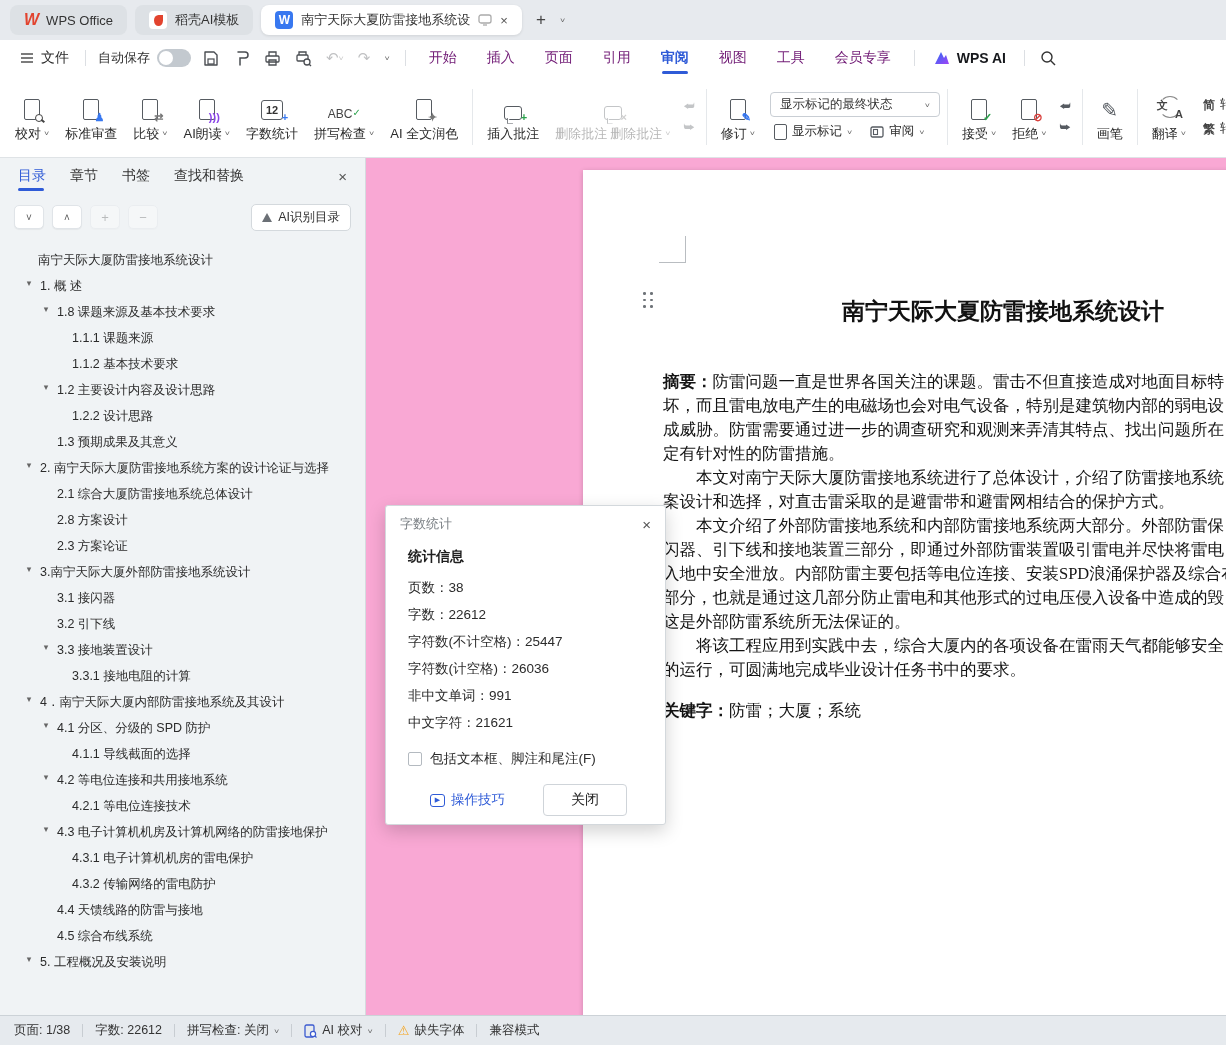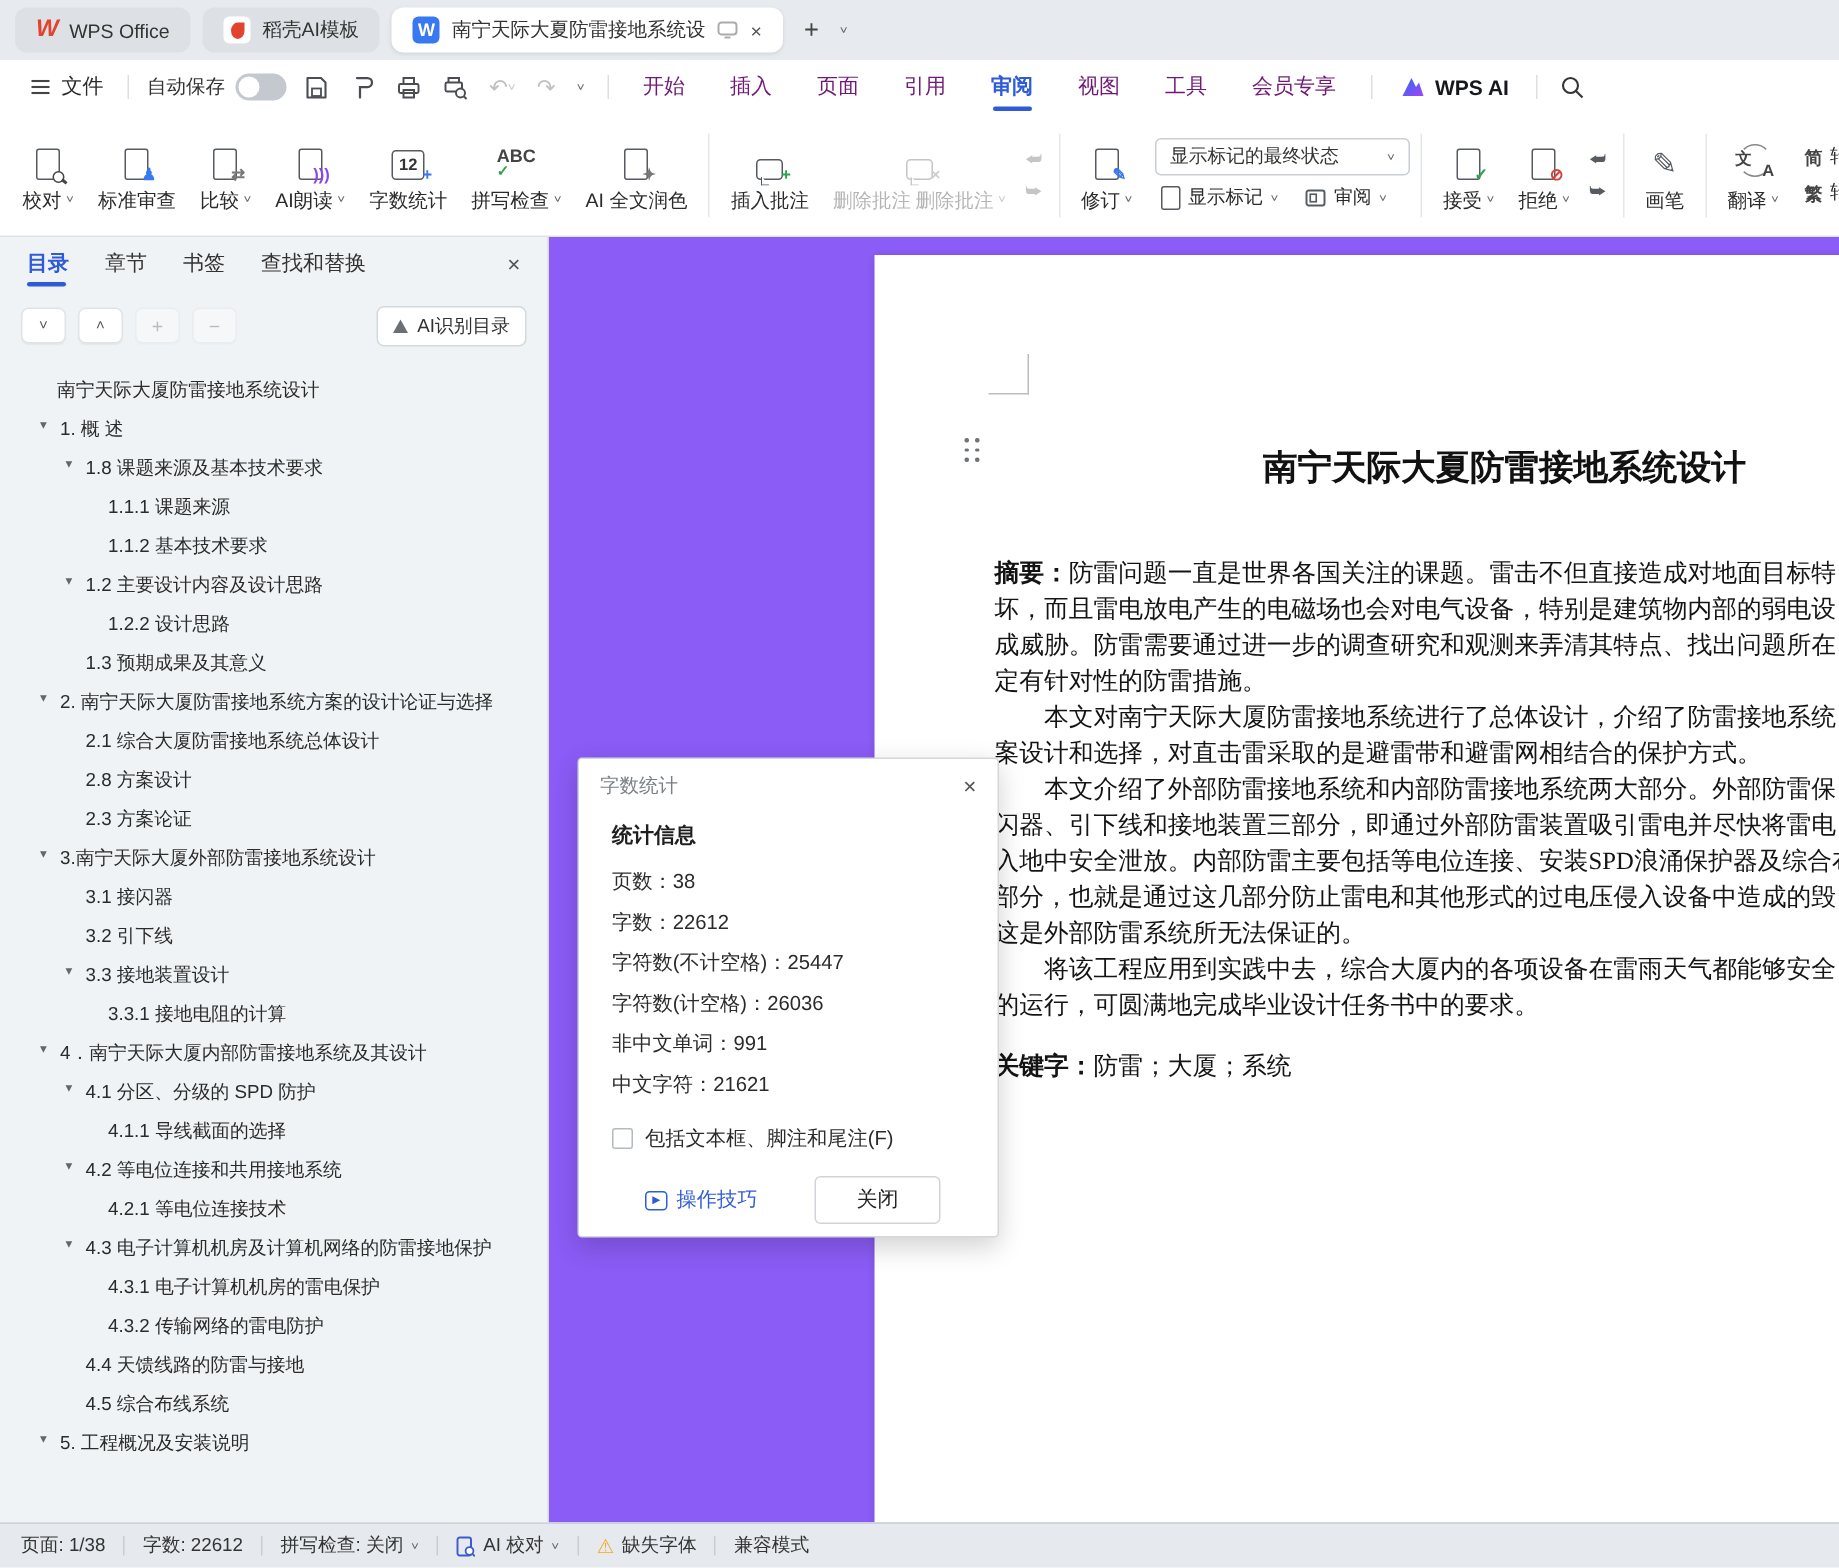--- a/index.html
+++ b/index.html
@@ -45,48 +45,48 @@
   .dis{opacity:.35}
   .ricon{height:26px;display:flex;align-items:end;justify-content:center;position:relative}
   .doc-ic{width:16px;height:21px;border:1.5px solid #565b61;border-radius:2px;background:#fff;position:relative}
   .doc-ic.sm{width:13px;height:16px}
   .ov{position:absolute;font-size:11px;line-height:1;font-weight:bold}
   .ov.br{right:-5px;bottom:-3px}
   .green{color:#2ba24c}.red{color:#d9413d}.blue{color:#3878f0}.purple{color:#8b46e8}.gray{color:#777}
   .mag{width:8px;height:8px;border:1.5px solid #444;border-radius:50%;position:absolute;right:-3px;bottom:-2px;background:#fff}
   .mag::after{content:"";position:absolute;width:4px;height:1.5px;background:#444;right:-3px;bottom:-1px;transform:rotate(40deg)}
   .box12{width:22px;height:20px;border:1.5px solid #565b61;border-radius:3px;font-size:11px;font-weight:bold;display:flex;align-items:center;justify-content:center;color:#333;background:#fff}
-  .abc{font-size:12px;font-weight:bold;color:#444;line-height:1;display:flex;flex-direction:column;align-items:flex-start}
+  .abc{font-size:12px;font-weight:normal;color:#444;line-height:1;display:flex;flex-direction:row;align-items:flex-start}
   .bubble{width:18px;height:14px;border:1.5px solid #565b61;border-radius:3px;position:relative;background:#fff}
   .bubble::after{content:"";position:absolute;left:2px;bottom:-5px;width:5px;height:5px;border-left:1.5px solid #565b61;border-bottom:1.5px solid #565b61;background:#fff;clip-path:polygon(0 0,0 100%,100% 100%)}
   .flagarrow{font-size:12px;color:#565b61}
   .penbig{font-size:20px;color:#565b61;line-height:1}
   .trans{position:relative;width:24px;height:22px;font-size:11px;font-weight:bold;color:#444}
   .trans .w1{position:absolute;left:0;top:0}.trans .w2{position:absolute;right:-2px;bottom:0}
   .trans .cyc{position:absolute;left:2px;top:-2px;width:22px;height:22px;border:1.2px dashed transparent;border-top:1.2px solid #888;border-bottom:1.2px solid #888;border-radius:50%}
   .zh-ic{font-size:12px;font-weight:bold;color:#444;line-height:1}
 
   
   .sidebar{position:absolute;top:158px;left:0;width:366px;bottom:30px;background:#f0f3f5;border-right:1px solid #d5dade;overflow:hidden}
   .side-tabs{height:36px;display:flex;align-items:center;gap:24px;padding:0 18px;font-size:14px;position:relative}
   .stab{position:relative;height:36px;display:flex;align-items:center;color:#333}
-  .stab.active{color:#2f5bd7;font-weight:bold}
+  .stab.active{color:#2f5bd7;font-weight:normal}
   .stab.active::after{content:"";position:absolute;left:0;bottom:3px;width:26px;height:3px;border-radius:2px;background:#2f5bd7}
   .sclose{margin-left:auto;color:#555;font-size:15px}
   .side-controls{height:46px;display:flex;align-items:center;gap:8px;padding:0 14px}
   .cbtn{min-width:30px;height:24px;background:#fff;border:1px solid #e0e4e8;border-radius:5px;display:flex;align-items:center;justify-content:center;color:#555;font-size:10px;box-shadow:0 1px 1px rgba(0,0,0,.05)}
   .aibtn{margin-left:auto;height:27px;border:1px solid #d4d9dd;background:#fff;border-radius:5px;display:flex;align-items:center;gap:6px;padding:0 10px;font-size:12.5px;color:#333}
   .aitri{width:0;height:0;border-left:5px solid transparent;border-right:5px solid transparent;border-bottom:9px solid #6b7076}
   .toc{position:absolute;top:82px;bottom:0;left:0;right:6px;overflow:hidden;padding-top:12px;font-size:12.5px;color:#2b2b2b}
   .toc-item{height:26px;display:flex;align-items:flex-start;gap:6px;white-space:nowrap;overflow:hidden}
   .tri{width:10px;font-size:9px;color:#666;flex:0 0 10px;text-align:center}
   .noarrow .tri{visibility:hidden}
   .lv0{padding-left:22px}.lv1{padding-left:24px}.lv2{padding-left:41px}.lv3{padding-left:56px}
 
-  .canvas{position:absolute;top:158px;left:366px;right:0;bottom:30px;background:#8b5cf6;overflow:hidden}
+  .canvas{position:absolute;top:158px;left:366px;right:0;bottom:30px;background:#f9a8d4;overflow:hidden}
   .page{position:absolute;left:217px;top:12px;width:840px;height:1400px;background:#fff;box-shadow:0 1px 5px rgba(0,0,0,.18)}
   .cmark{position:absolute;left:76px;top:66px;width:27px;height:27px;border-right:1px solid #b9bdc1;border-bottom:1px solid #b9bdc1}
   .dots{position:absolute;left:60px;top:122px;display:grid;grid-template-columns:3px 3px;grid-gap:4px}
   .dots i{width:2.6px;height:2.6px;border-radius:50%;background:#6e7378}
   .dtitle{position:absolute;top:126px;left:0;width:100%;text-align:center;font-size:23px;font-weight:bold;font-family:"Liberation Serif",serif;color:#111}
   .dbody{position:absolute;top:200px;left:80px;right:0;font-family:"Liberation Serif",serif;font-size:16.5px;color:#141414}
   .dline{height:24px;line-height:24px;white-space:nowrap}
   .dline b{font-weight:bold}
   .dline.ind{text-indent:2em}
   .dline.gap{margin-top:17px}

